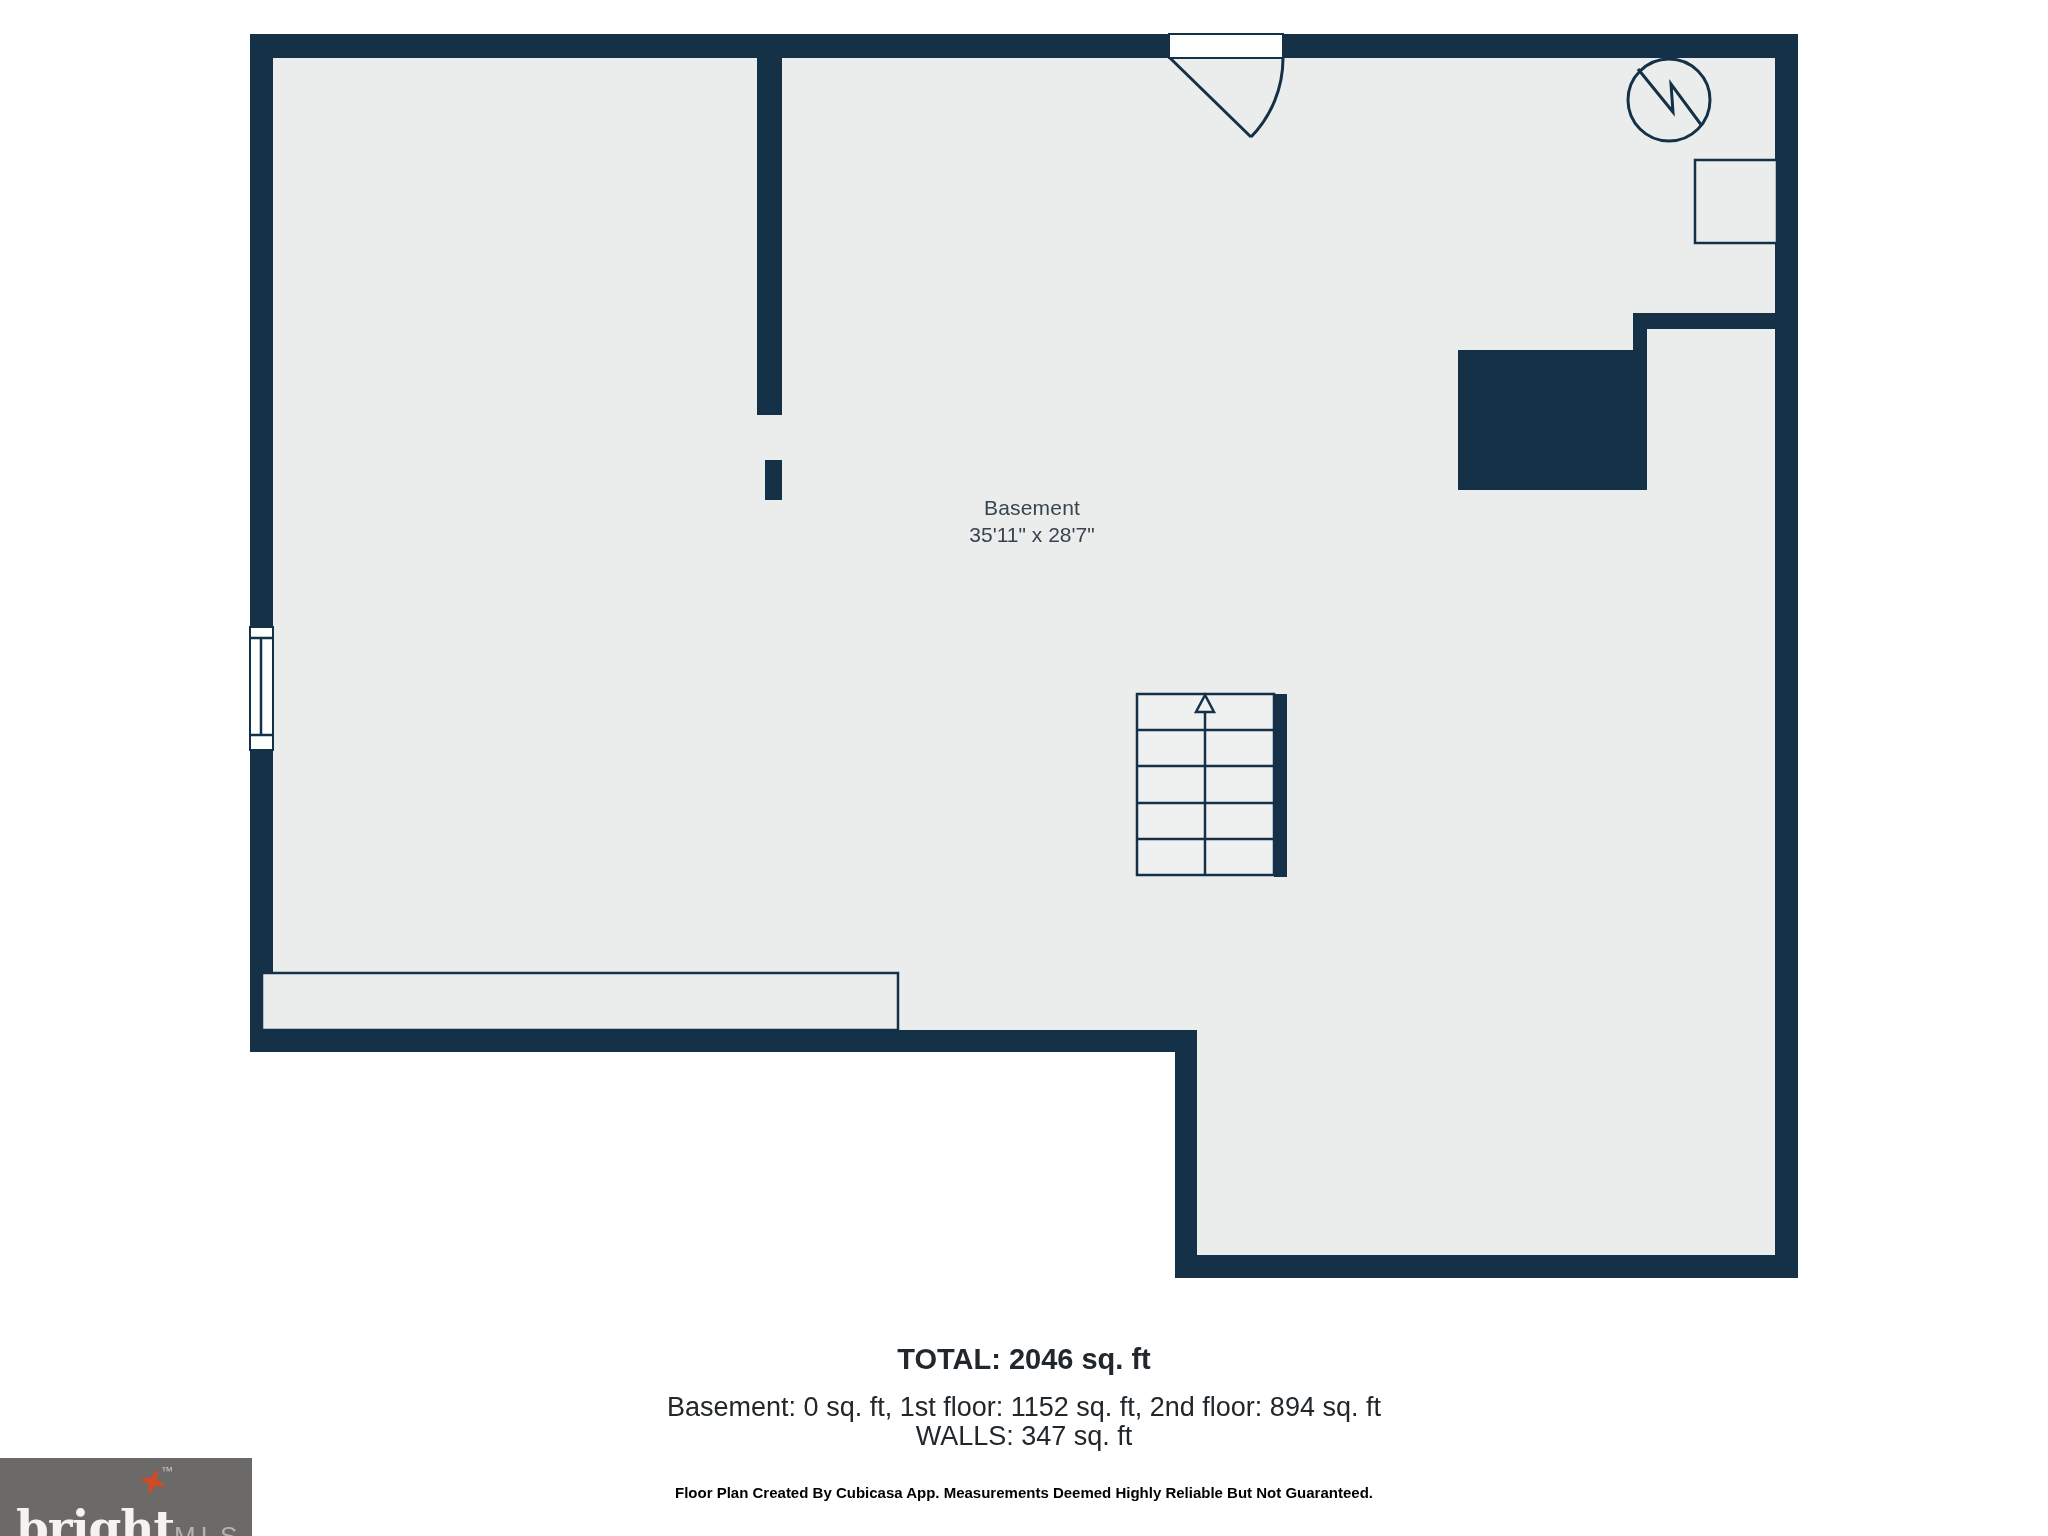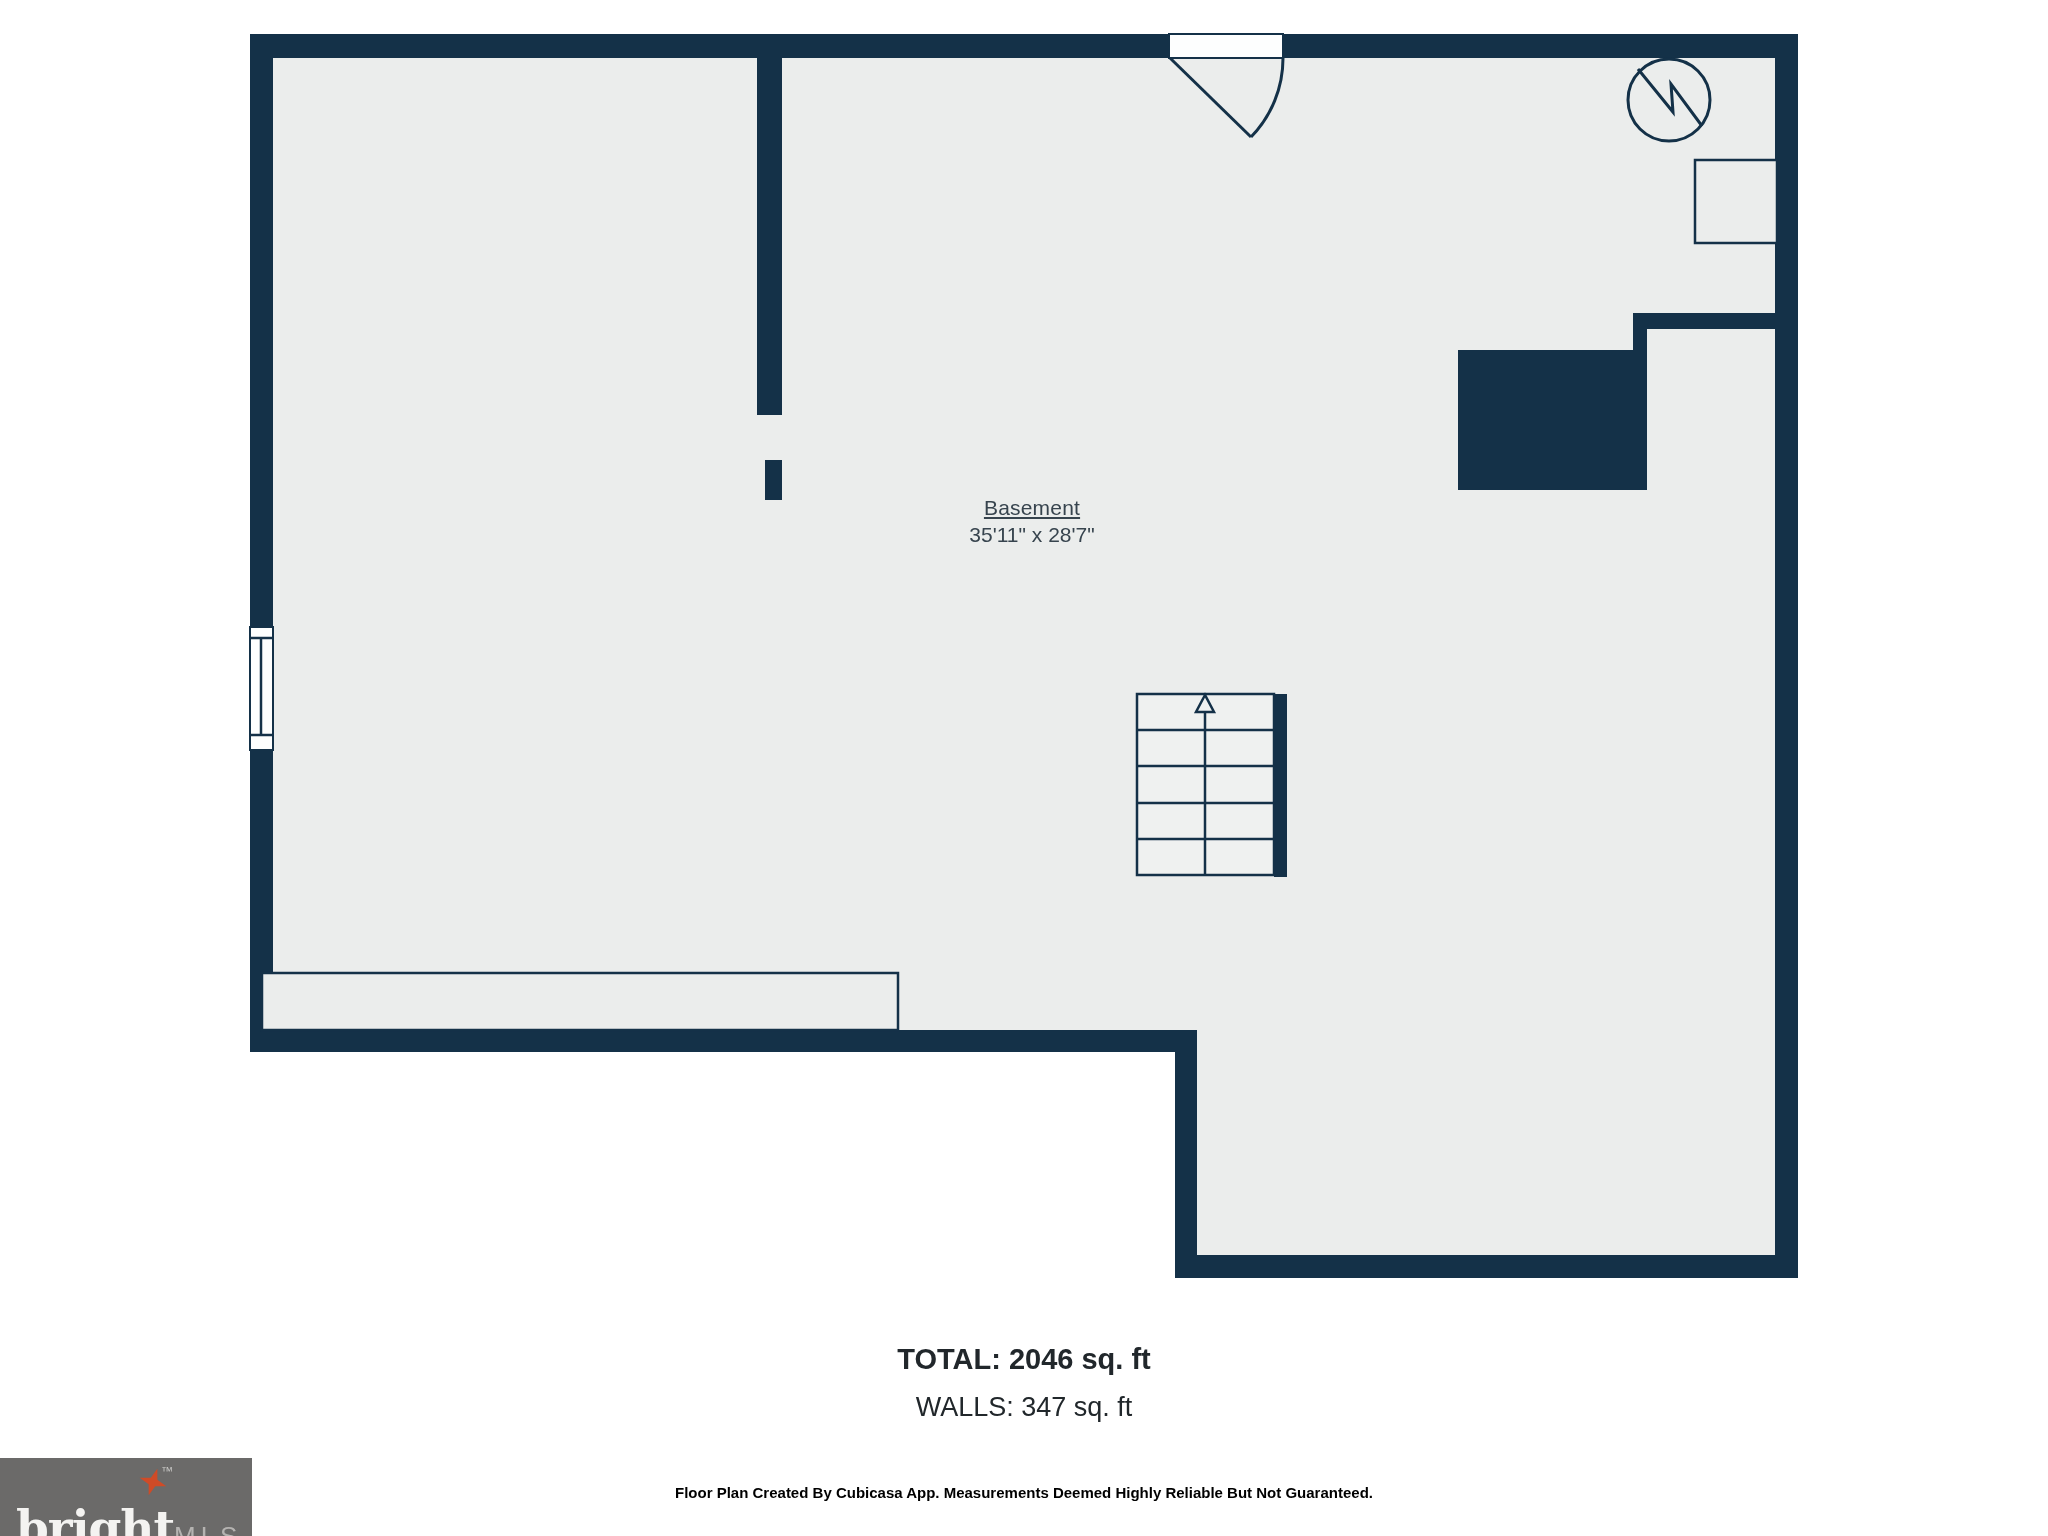--- a/index.html
+++ b/index.html
@@ -15,21 +15,21 @@
   .floor{fill:var(--c-floor);}
   .wall{fill:var(--c-wall);}
   .opening{fill:#fdfefe;stroke:var(--c-wall);stroke-width:2;}
   .thin{fill:none;stroke:var(--c-wall);stroke-width:3;}
   .thin2{fill:none;stroke:var(--c-wall);stroke-width:2.5;}
   .feature{fill:var(--c-floor);stroke:var(--c-wall);stroke-width:2.5;}
   .featureLight{fill:#eff1f0;stroke:var(--c-wall);stroke-width:2.5;}
 
   .room-label{position:absolute;left:892px;top:494px;width:280px;text-align:center;
     color:var(--c-label_text);font-size:21px;line-height:27px;}
-  .room-label .room-name{letter-spacing:.2px;text-decoration:underline;}
+  .room-label .room-name{letter-spacing:.2px;}
 
   .summary{position:absolute;left:0;top:1344px;width:2048px;text-align:center;
     color:var(--c-body_text);}
   .summary .total-line{font-size:29px;font-weight:700;line-height:30px;margin-bottom:19px;}
   .summary .detail-line{font-size:27px;line-height:29px;}
   .disclaimer{position:absolute;left:0;top:1484px;width:2048px;text-align:center;
     color:#000000;font-size:15px;font-weight:600;}
 
   .logo-box{position:absolute;left:0;top:1458px;width:252px;height:78px;background:var(--c-logo_bg);}
   .logo-brand{position:absolute;left:16px;top:6px;color:var(--c-logo_brand);
@@ -99,20 +99,21 @@
     </g>
   </svg>
 
   <div class="room-label">
     <div class="room-name">Basement</div>
     <div class="room-dimensions">35'11" x 28'7"</div>
   </div>
 
   <div class="summary">
     <div class="total-line">TOTAL: 2046 sq. ft</div>
+    <div class="detail-line">Basement: 0 sq. ft, 1st floor: 1152 sq. ft, 2nd floor: 894 sq. ft</div>
     <div class="detail-line">WALLS: 347 sq. ft</div>
   </div>
 
   <div class="disclaimer">Floor Plan Created By Cubicasa App. Measurements Deemed Highly Reliable But Not Guaranteed.</div>
 
   <div class="logo-box">
     <div class="logo-brand">bright</div>
     <div class="logo-tm">™</div>
     <div class="logo-suffix">MLS</div>
     <svg class="logo-star" viewBox="0 0 26 26">

